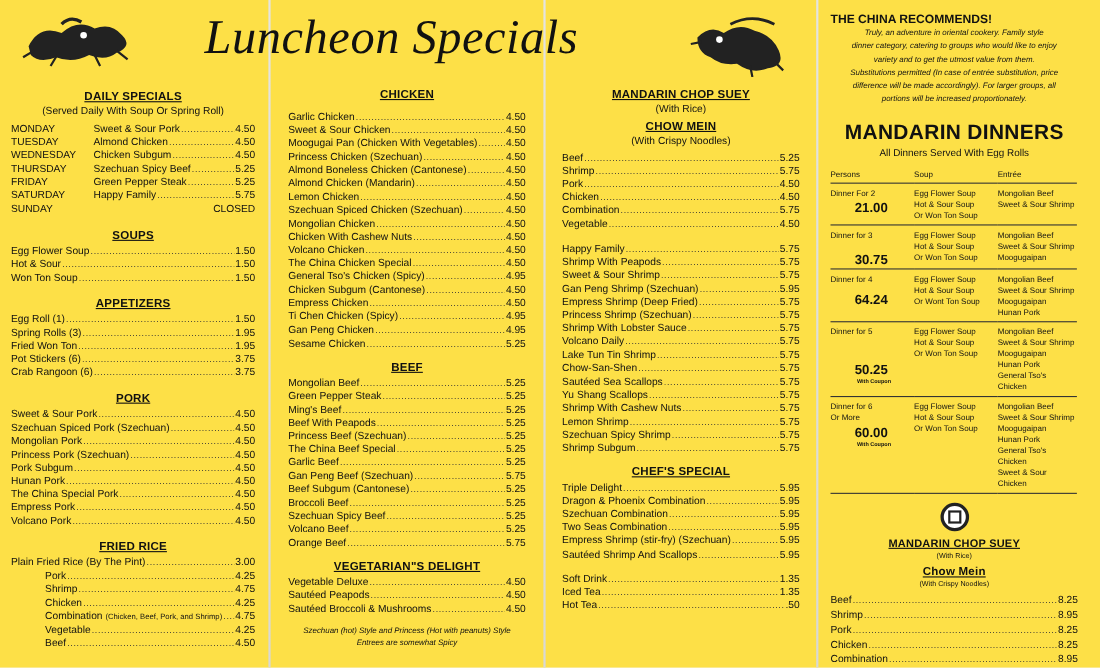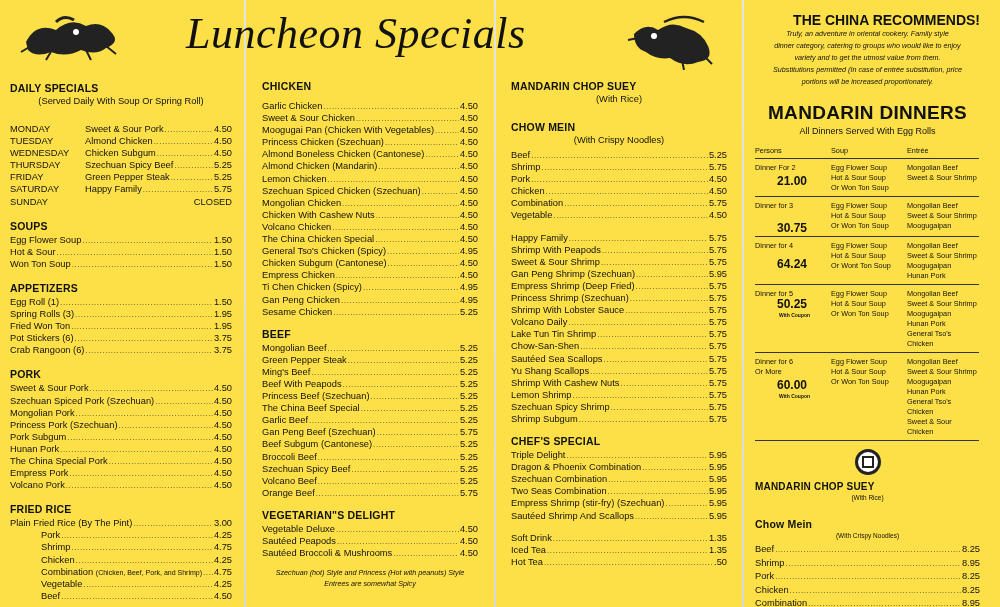--- a/index.html
+++ b/index.html
@@ -3,32 +3,32 @@
 <meta charset="utf-8">
 <style>
   * { box-sizing: border-box; margin: 0; padding: 0; }
   html, body { width: 1000px; height: 607px; overflow: hidden; background: #f6f6f4; }
   body { font-family: "Liberation Sans", "DejaVu Sans", sans-serif; color: #111; font-size: 9.3px; position: relative; }
   .page { position: absolute; inset: 0; background: #fde047; }
   .fold { position: absolute; top: 0; bottom: 0; width: 2px; background: linear-gradient(#e4e4e2, #d8d8d6); }
   .col { position: absolute; top: 0; }
   .title { position: absolute; left: 186px; top: 8px; font-family: "Liberation Serif", "DejaVu Serif", serif; font-style: italic; font-size: 44px; color: #111; letter-spacing: 0.5px; }
   .dragon { position: absolute; }
-  .sec-h { font-weight: bold; text-align: left; font-size: 10.5px; margin: 0 0 2px 0; letter-spacing: 0.2px; }
-  .sec-sub { text-align: center; font-size: 9.3px; margin-bottom: 17px; }
+  .sec-h { font-weight: bold; text-align: center; font-size: 10.5px; margin: 0 0 2px 0; letter-spacing: 0.2px; text-decoration: underline; }
+  .sec-sub { text-align: center; font-size: 9.3px; margin-bottom: 5px; }
   .row { display: flex; align-items: baseline; height: 12.1px; line-height: 12.1px; white-space: nowrap; }
   .row .name { flex: 0 0 auto; }
   .row .dots { flex: 1 1 auto; overflow: hidden; margin: 0 1px; }
   .row .dots::before { content: "................................................................................................................................................"; letter-spacing: 0.6px; font-size: 8px; color: #333; }
   .row .price { flex: 0 0 auto; }
   .row .small { font-size: 7px; }
   .indent { padding-left: 31px; }
   .daily .day { width: 75px; flex: 0 0 75px; }
   .note { text-align: center; font-style: italic; font-size: 7.2px; line-height: 11px; }
-  .rec-title { font-weight: bold; font-size: 14px; text-align: right; }
+  .rec-title { font-weight: bold; font-size: 11px; text-align: left; }
   .rec-text { font-style: italic; font-size: 7.2px; text-align: center; line-height: 12px; }
   .md-title { font-weight: bold; font-size: 19px; text-align: center; letter-spacing: 0.3px; margin-top: 14px; }
   .md-sub { font-size: 9px; text-align: center; margin-top: 2px; }
   table.dinners { width: 224px; border-collapse: collapse; font-size: 7.3px; margin-top: 8px; }
   table.dinners th { text-align: left; font-weight: normal; padding: 2px 0 3px 0; border-bottom: 1.5px solid #333; }
   table.dinners td { vertical-align: top; padding: 4px 0 3px 0; line-height: 10px; border-bottom: 1.5px solid #333; }
   .dprice { font-weight: bold; font-size: 12px; display: block; margin: 3px 0 0 22px; }
   .coupon { font-size: 5px; font-weight: bold; display: block; margin: 1px 0 0 24px; }
   .emblem { width: 26px; height: 26px; border-radius: 50%; border: 3px solid #222; margin: 8px auto 6px auto; position: relative; background: #fff; }
   .emblem::after { content: ""; position: absolute; inset: 4px; border: 2px solid #222; }
@@ -597,20 +597,21 @@
     </div>
   </div>
 
   <div class="col" style="left:755px;top:12px;width:225px">
     <div>
       <div class="rec-title">THE CHINA RECOMMENDS!</div>
       <div class="rec-text">Truly, an adventure in oriental cookery. Family style</div>
       <div class="rec-text">dinner category, catering to groups who would like to enjoy</div>
       <div class="rec-text">variety and to get the utmost value from them.</div>
       <div class="rec-text">Substitutions permitted (In case of entrée substitution, price</div>
+      <div class="rec-text">difference will be made accordingly). For larger groups, all</div>
       <div class="rec-text">portions will be increased proportionately.</div>
     </div>
 
     <div class="md-title">MANDARIN DINNERS</div>
     <div class="md-sub">All Dinners Served With Egg Rolls</div>
 
     <table class="dinners">
       <thead>
         <tr>
           <th style="width:76px">Persons</th>
@@ -652,21 +653,21 @@
               <div>Or Wont Ton Soup</div>
             </td>
           <td>
               <div>Mongolian Beef</div>
               <div>Sweet &amp; Sour Shrimp</div>
               <div>Moogugaipan</div>
               <div>Hunan Pork</div>
             </td>
         </tr>
         <tr>
-          <td><span>Dinner for 5</span><span class="dprice" style="margin-top:0">50.25</span><span class="coupon">With Coupon</span></td>
+          <td><span>Dinner for 5</span><span class="dprice" style="margin-top:24px">50.25</span><span class="coupon">With Coupon</span></td>
           <td>
               <div>Egg Flower Soup</div>
               <div>Hot &amp; Sour Soup</div>
               <div>Or Won Ton Soup</div>
             </td>
           <td>
               <div>Mongolian Beef</div>
               <div>Sweet &amp; Sour Shrimp</div>
               <div>Moogugaipan</div>
               <div>Hunan Pork</div>

